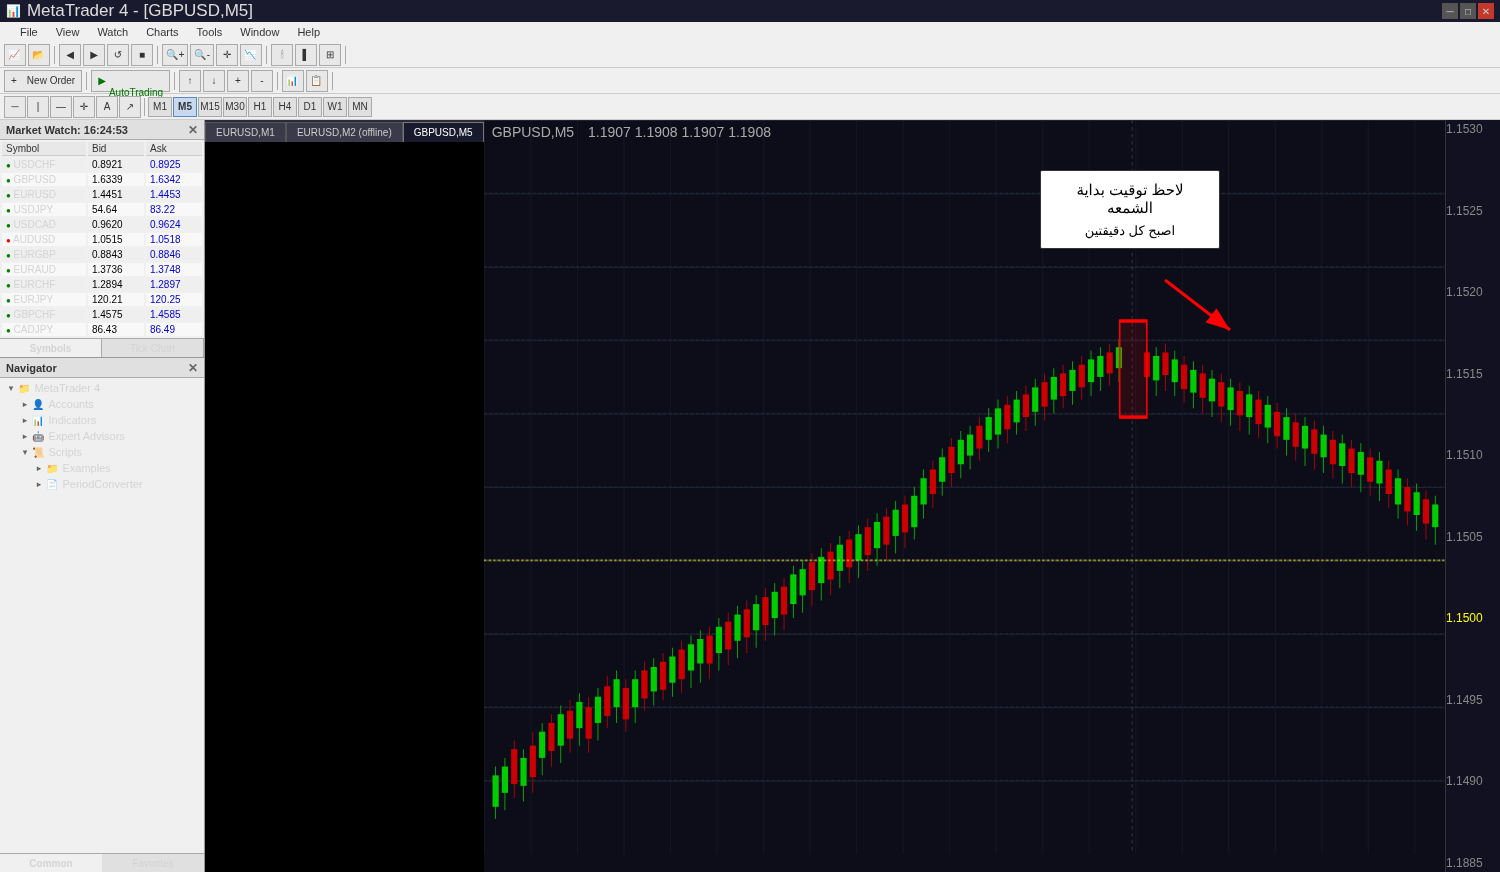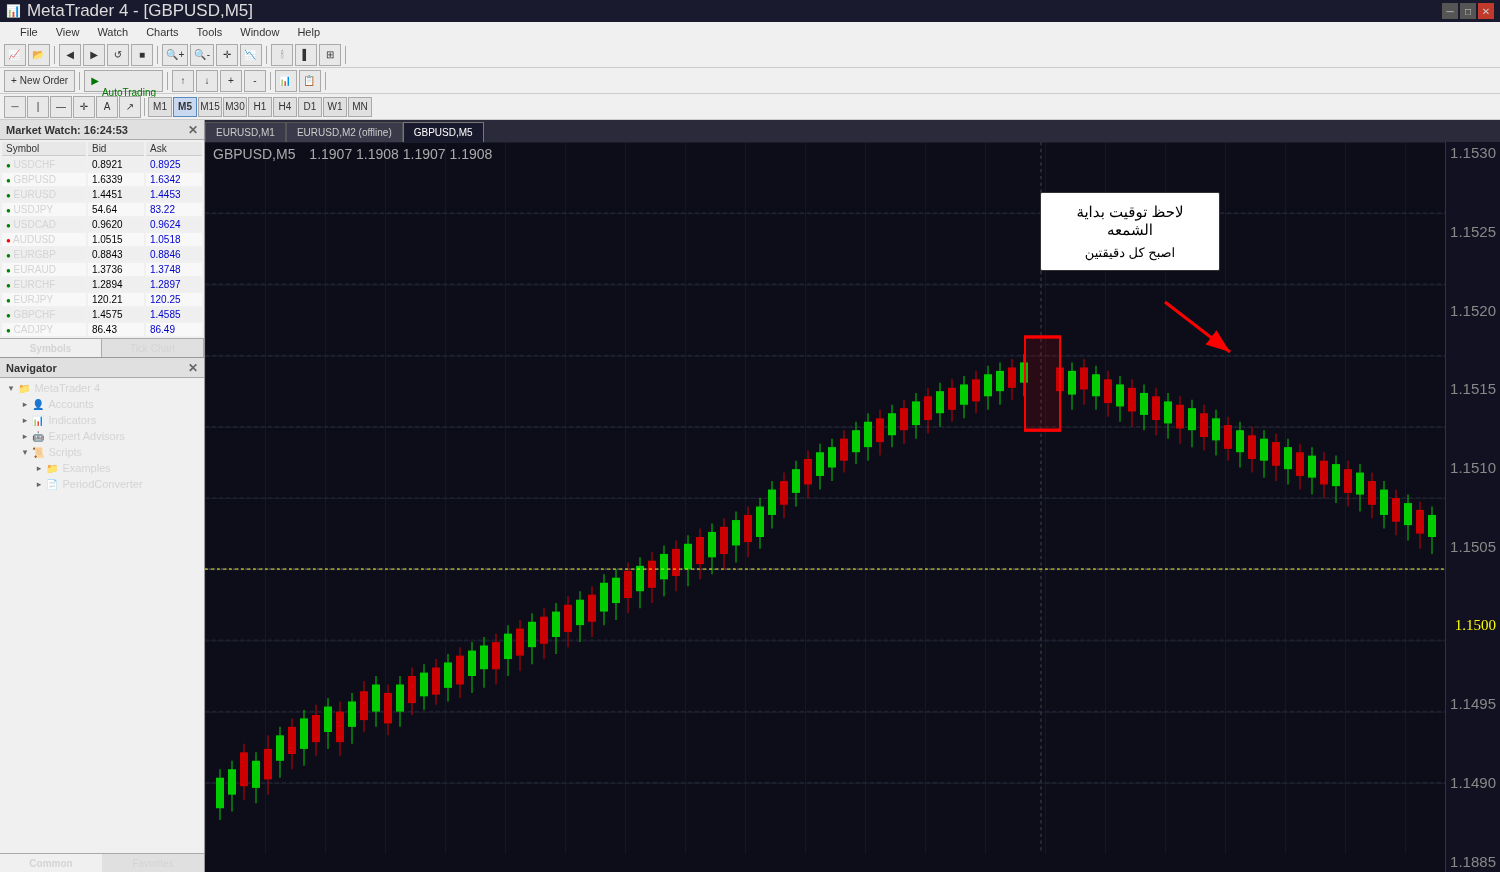--- a/index.html
+++ b/index.html
@@ -52,30 +52,30 @@
     .nav-header { height: 20px; background: #e0e0e0; border-bottom: 1px solid #aaa; display: flex; align-items: center; padding: 0 6px; font-size: 11px; color: #333; font-weight: bold; justify-content: space-between; }
     .nav-tree { flex: 1; overflow-y: auto; padding: 2px; font-size: 11px; }
     .tree-item { display: flex; align-items: center; padding: 1px 2px; cursor: pointer; }
     .tree-icon { width: 14px; height: 14px; display: inline-flex; align-items: center; justify-content: center; font-size: 9px; color: #666; }
     .tree-label { margin-left: 2px; }
     .nav-bottom-tabs { display: flex; border-top: 1px solid #aaa; }
     .nav-tab { flex: 1; height: 18px; display: flex; align-items: center; justify-content: center; font-size: 10px; cursor: pointer; background: #e0e0e0; }
     .nav-tab.active { background: #f0f0f0; font-weight: bold; }
 
     
-    .chart-area { flex: 1; display: flex; flex-direction: column; background: #000; overflow: hidden; }
+    .chart-area { flex: 1; display: flex; flex-direction: row; background: #000; overflow: hidden; }
     .chart-tabs { height: 22px; background: #2a2a3a; display: flex; align-items: flex-end; }
     .chart-tab { height: 20px; padding: 0 10px; font-size: 10px; color: #ccc; cursor: pointer; background: #3a3a4a; border: 1px solid #555; border-bottom: none; display: flex; align-items: center; }
     .chart-tab.active { background: #1a1a2e; color: #fff; border-color: #777; }
 
     
     .chart-canvas { flex: 1; position: relative; background: #0d0d1a; overflow: hidden; }
     .chart-info { position: absolute; top: 4px; left: 8px; color: #aaa; font-size: 14px; z-index: 10; }
     .chart-right-scale { position: absolute; right: 0; top: 0; bottom: 0; width: 55px; background: #111122; border-left: 1px solid #333; display: flex; flex-direction: column; justify-content: space-between; padding: 2px 0; }
-    .scale-label { font-size: 15px; color: #888; text-align: right; padding-right: 4px; }
+    .scale-label { font-size: 12px; color: #888; text-align: left; padding-right: 4px; }
     .chart-bottom-scale { height: 18px; background: #111122; border-top: 1px solid #333; font-size: 8px; color: #666; display: flex; align-items: center; padding-left: 8px; overflow: hidden; white-space: nowrap; }
 
     
     .chart-svg-container { position: absolute; top: 0; left: 0; right: 55px; bottom: 18px; }
 
     
     .annotation-box { position: absolute; background: white; border: 1px solid #333; padding: 10px 14px; font-size: 14px; color: #000; text-align: center; border-radius: 2px; z-index: 20; direction: rtl; }
 
     
     ::-webkit-scrollbar { width: 8px; height: 8px; }
@@ -125,21 +125,21 @@
   <div class="tb-separator"></div>
   <button class="tb-btn">🕯</button>
   <button class="tb-btn">▌</button>
   <button class="tb-btn">⊞</button>
   <div class="tb-separator"></div>
 </div>
 
 <div class="toolbar-row">
   <button class="tb-btn" style="padding: 0 6px; font-size:10px;">
     <span>+</span>
-    <span style="margin-left:3px;">New Order</span>
+    <span style="margin-left:10px;">New Order</span>
   </button>
   <div class="tb-separator"></div>
   <button class="tb-btn" style="padding: 0 6px; font-size:10px; color:#007700;">
     <span>▶</span>
     <span style="margin-left:3px;margin-top:24px;">AutoTrading</span>
   </button>
   <div class="tb-separator"></div>
   <button class="tb-btn">↑</button>
   <button class="tb-btn">↓</button>
   <button class="tb-btn">+</button>
@@ -566,21 +566,21 @@
         </svg>
       </div>
 
       <div class="chart-right-scale">
         <span class="scale-label">1.1530</span>
         <span class="scale-label">1.1525</span>
         <span class="scale-label">1.1520</span>
         <span class="scale-label">1.1515</span>
         <span class="scale-label">1.1510</span>
         <span class="scale-label">1.1505</span>
-        <span class="scale-label" style="color:#ffff00;font-family:Liberation Serif, serif;">1.1500</span>
+        <span class="scale-label" style="color:#ffff00;">1.1500</span>
         <span class="scale-label">1.1495</span>
         <span class="scale-label">1.1490</span>
         <span class="scale-label">1.1885</span>
       </div>
 
       <div class="annotation-box" style="right: 280px; top: 50px; width: 180px;">
         <div style="font-size:15px; margin-bottom:6px;">لاحظ توقيت بداية الشمعه</div>
         <div style="font-size:13px;">اصبح كل دقيقتين</div>
       </div>
 

